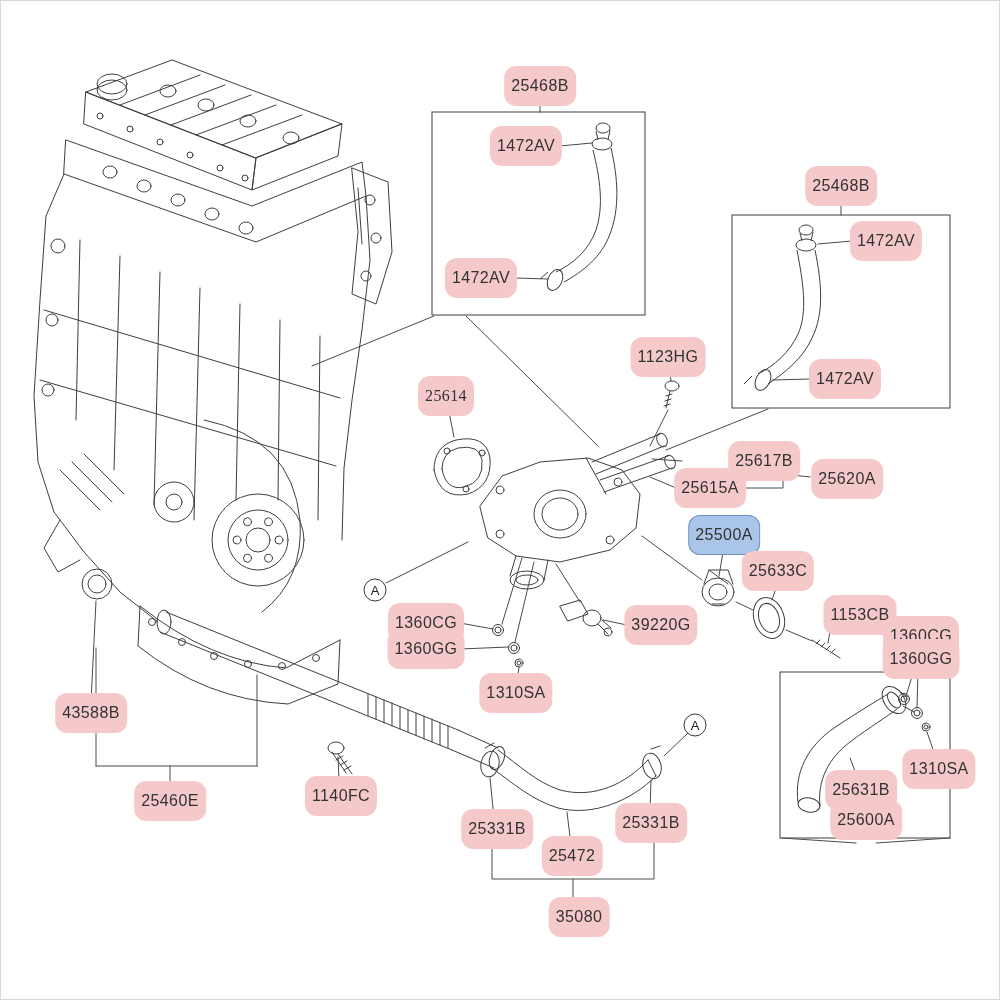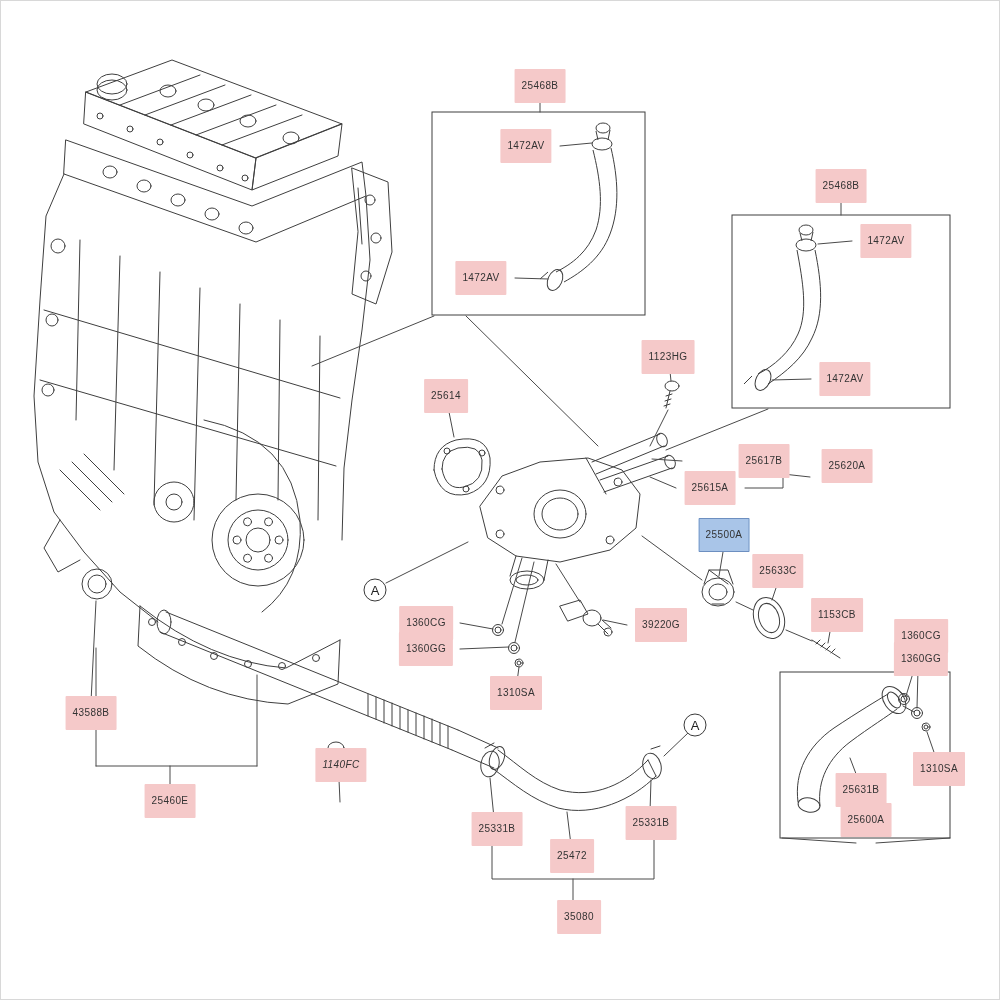--- a/index.html
+++ b/index.html
@@ -10,22 +10,22 @@
   }
   #frame{
     position:absolute;left:0;top:0;width:998px;height:998px;
     border:1px solid var(--frame-border,#d8d8d8);
   }
   svg.lineart{position:absolute;left:0;top:0;}
   .part-label{
     position:absolute;transform:translate(-50%,-50%);
     background:var(--label-bg,#f5c9c9);
     color:var(--label-text,#333);
-    font-size:10px;line-height:1;letter-spacing:.4px;
-    padding:12px 7px;white-space:nowrap;border-radius:1px;
+    font-size:16px;line-height:1;letter-spacing:.4px;
+    padding:12px 7px;white-space:nowrap;border-radius:12px;
     cursor:pointer;user-select:none;
   }
   .part-label.highlight{
     background:var(--hl-bg,#a9c5e8);
     box-shadow:0 0 0 1px var(--hl-border,#6d8fc0) inset;
   }
   .view-marker{
     position:absolute;transform:translate(-50%,-50%);
     width:21px;height:21px;border:1.4px solid #3a3a3a;border-radius:50%;
     display:flex;align-items:center;justify-content:center;
@@ -318,38 +318,38 @@
 </svg>
 
 <div>
     <div class="part-label" style="left: 540px; top: 86px;">25468B</div>
     <div class="part-label" style="left: 526px; top: 146px;">1472AV</div>
     <div class="part-label" style="left: 481px; top: 278px;">1472AV</div>
     <div class="part-label" style="left: 841px; top: 186px;">25468B</div>
     <div class="part-label" style="left: 886px; top: 241px;">1472AV</div>
     <div class="part-label" style="left: 845px; top: 379px;">1472AV</div>
     <div class="part-label" style="left: 668px; top: 341px; margin-top: 16px;">1123HG</div>
-    <div class="part-label" style="left: 446px; top: 396px;">25614</div>
+    <div class="part-label" style="left: 446px; top: 396px; font-family: Liberation Serif, serif;">25614</div>
     <div class="part-label" style="left: 716px; top: 461px; margin-left: 48px;">25617B</div>
     <div class="part-label" style="left: 710px; top: 488px;">25615A</div>
-    <div class="part-label" style="left: 847px; top: 466px;">25620A</div>
+    <div class="part-label" style="left: 847px; top: 479px;">25620A</div>
     <div class="part-label highlight" style="left: 724px; top: 535px;">25500A</div>
     <div class="part-label" style="left: 778px; top: 571px;">25633C</div>
-    <div class="part-label" style="left: 837px; top: 615px;">1153CB</div>
+    <div class="part-label" style="left: 860px; top: 615px;">1153CB</div>
     <div class="part-label" style="left: 426px; top: 623px;">1360CG</div>
     <div class="part-label" style="left: 426px; top: 649px;">1360GG</div>
     <div class="part-label" style="left: 661px; top: 625px;">39220G</div>
     <div class="part-label" style="left: 921px; top: 636px;">1360CG</div>
     <div class="part-label" style="left: 921px; top: 659px;">1360GG</div>
     <div class="part-label" style="left: 516px; top: 693px;">1310SA</div>
     <div class="part-label" style="left: 91px; top: 713px;">43588B</div>
     <div class="part-label" style="left: 939px; top: 769px;">1310SA</div>
     <div class="part-label" style="left: 861px; top: 790px;">25631B</div>
     <div class="part-label" style="left: 170px; top: 801px;">25460E</div>
-    <div class="part-label" style="left: 341px; top: 765px; font-style: italic;">1140FC</div>
+    <div class="part-label" style="left: 341px; top: 796px;">1140FC</div>
     <div class="part-label" style="left: 497px; top: 829px;">25331B</div>
     <div class="part-label" style="left: 651px; top: 823px;">25331B</div>
     <div class="part-label" style="left: 572px; top: 856px;">25472</div>
     <div class="part-label" style="left: 866px; top: 820px;">25600A</div>
     <div class="part-label" style="left: 579px; top: 917px;">35080</div>
   </div>
 
 <div>
     <div class="view-marker" style="left: 375px; top: 590px;">A</div>
     <div class="view-marker" style="left: 695px; top: 725px;">A</div>

